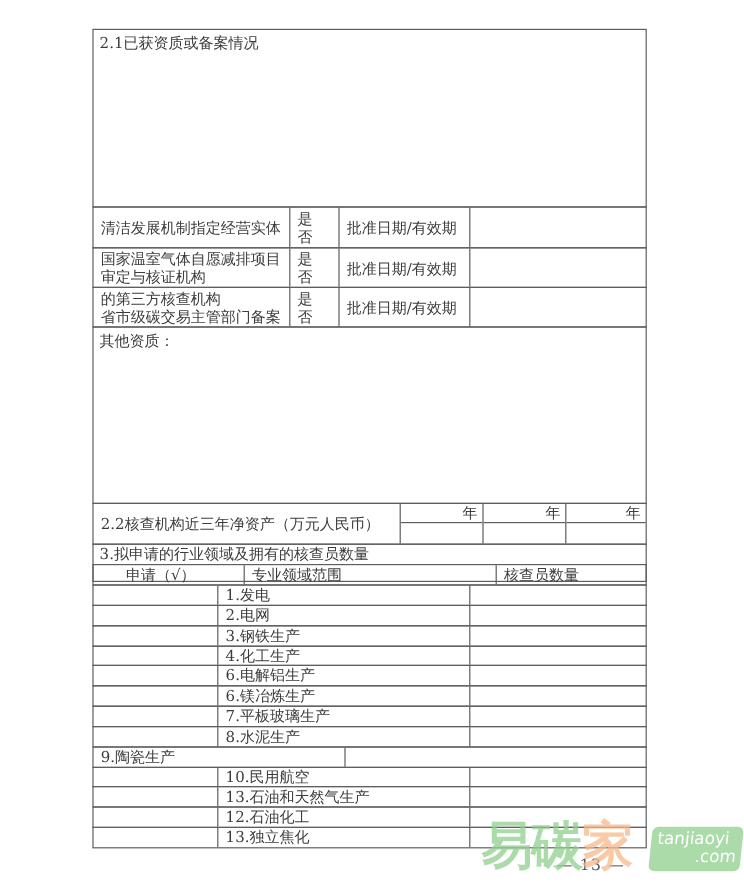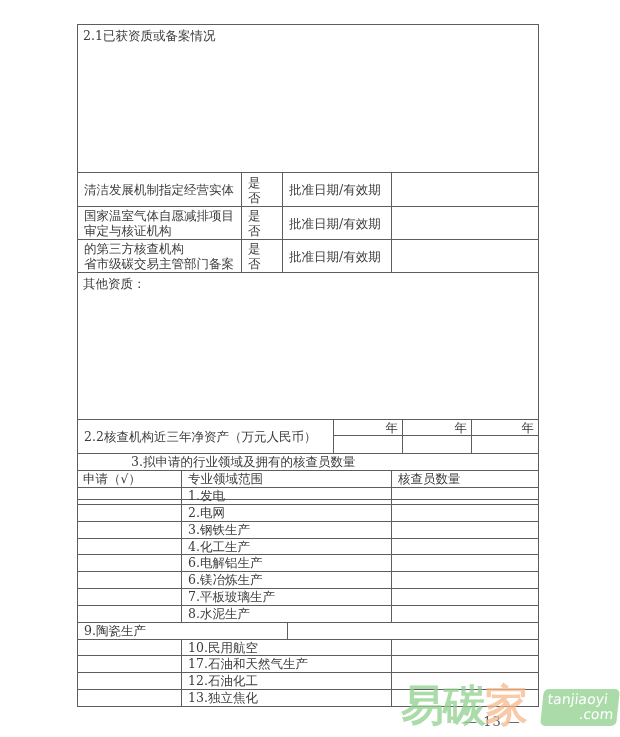--- a/index.html
+++ b/index.html
@@ -107,25 +107,25 @@
     <div class="cell br year-col" style="width:69px;">
       <div class="year-top">年</div>
       <div class="year-bot"></div>
     </div>
     <div class="cell year-col" style="flex:1;">
       <div class="year-top">年</div>
       <div class="year-bot"></div>
     </div>
   </div>
 
-  <div class="box" style="top:448px;height:18px;padding-left:48px;">
+  <div class="box" style="top:448px;height:32px;">
     <div class="cell rowtxt" style="flex:1;padding-left:5px;">3.拟申请的行业领域及拥有的核查员数量</div>
   </div>
 
-  <div class="box" style="top:465px;height:30px;">
+  <div class="box" style="top:465px;height:18px;padding-left:22px;">
     <div class="cell br rowtxt" style="width:104px;padding-left:5px;">申请（√）</div>
     <div class="cell br rowtxt" style="width:210px;">专业领域范围</div>
     <div class="cell rowtxt" style="flex:1;">核查员数量</div>
   </div>
 
   <div class="box" style="top:482px;height:18px;">
     <div class="cell br rowtxt" style="width:104px;"></div>
     <div class="cell br rowtxt" style="width:210px;">1.发电</div>
     <div class="cell rowtxt" style="flex:1;"></div>
   </div>
@@ -169,21 +169,21 @@
     <div class="cell br rowtxt" style="width:210px;">9.陶瓷生产</div>
     <div class="cell rowtxt" style="flex:1;"></div>
   </div>
   <div class="box" style="top:634px;height:17px;">
     <div class="cell br rowtxt" style="width:104px;"></div>
     <div class="cell br rowtxt" style="width:210px;">10.民用航空</div>
     <div class="cell rowtxt" style="flex:1;"></div>
   </div>
   <div class="box" style="top:650px;height:18px;">
     <div class="cell br rowtxt" style="width:104px;"></div>
-    <div class="cell br rowtxt" style="width:210px;">17.石油和天然气生产</div>
+    <div class="cell br rowtxt" style="width:210px;">13.石油和天然气生产</div>
     <div class="cell rowtxt" style="flex:1;"></div>
   </div>
   <div class="box" style="top:667px;height:18px;">
     <div class="cell br rowtxt" style="width:104px;"></div>
     <div class="cell br rowtxt" style="width:210px;">12.石油化工</div>
     <div class="cell rowtxt" style="flex:1;"></div>
   </div>
   <div class="box" style="top:684px;height:18px;">
     <div class="cell br rowtxt" style="width:104px;"></div>
     <div class="cell br rowtxt" style="width:210px;">13.独立焦化</div>

